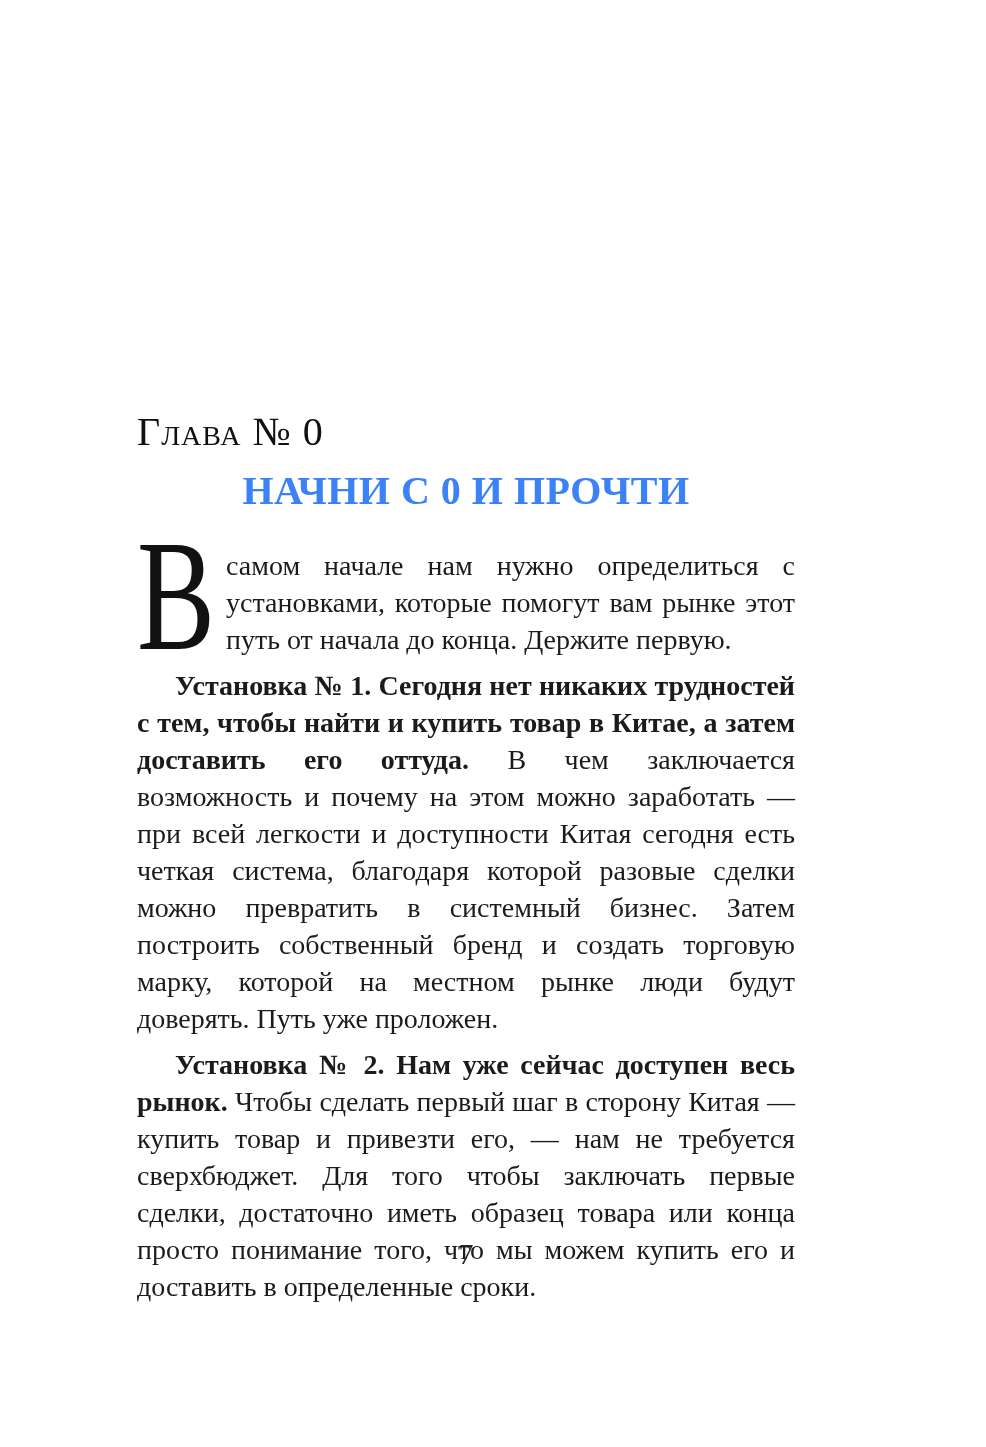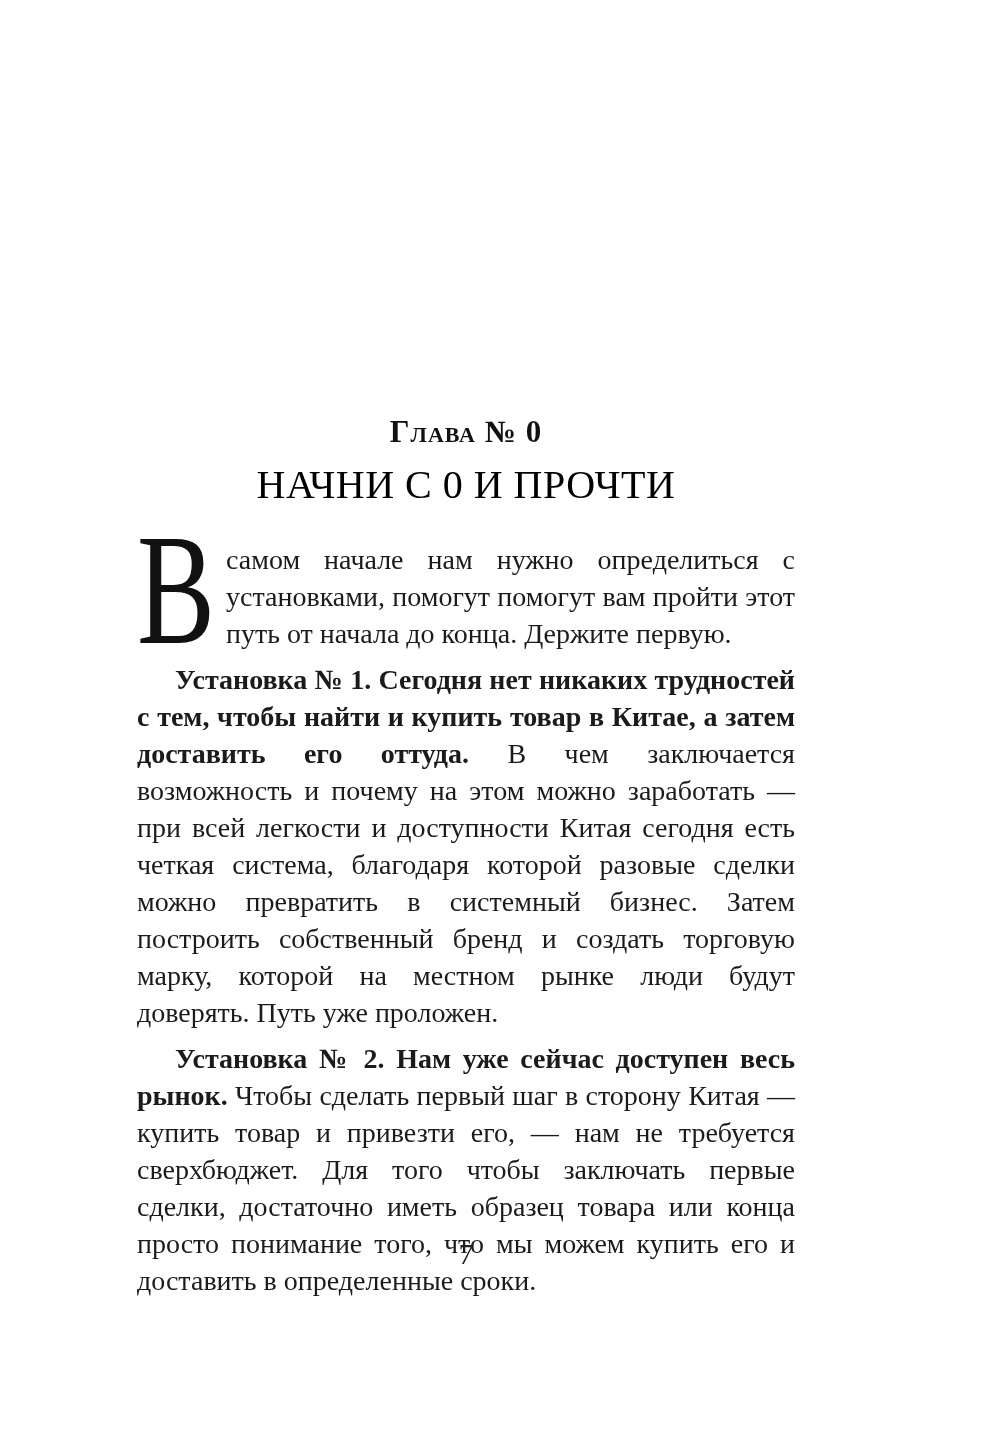--- a/index.html
+++ b/index.html
@@ -16,36 +16,36 @@
     color: #1b1b1b;
   }
   .page {
     position: absolute;
     left: 137px;
     top: 0;
     width: 658px;
     padding-top: 410px;
   }
   .chapter-label {
-    text-align: center;
-    font-size: 31px;
+    text-align: left;
+    font-size: 40px;
     line-height: 44px;
-    font-weight: bold;
+    font-weight: normal;
     font-variant: small-caps;
     letter-spacing: 1px;
     color: #111111;
   }
   .chapter-title {
-    margin-top: 2px;
+    margin-top: 8px;
     text-align: center;
     font-size: 40px;
     line-height: 57px;
-    font-weight: normal;
+    font-weight: bold;
     letter-spacing: 0.5px;
-    color: #000000;
+    color: #3b82f6;
   }
   .body-copy {
     margin-top: 28px;
   }
   .para {
     font-size: 28px;
     line-height: 37px;
     text-align: justify;
     margin: 0;
     color: #1b1b1b;
@@ -97,21 +97,21 @@
 
   <div class="chapter-title">
     <div>НАЧНИ С 0 И ПРОЧТИ</div>
   </div>
 
   <div class="body-copy">
 
     <p class="para">
       <span class="dropcap-box">
           <span class="dropcap-letter">В</span>
-        </span><span>самом начале нам нужно определиться с установками, помогут помогут вам пройти этот путь от начала до конца. Держите первую.</span>
+        </span><span>самом начале нам нужно определиться с установками, которые помогут вам рынке этот путь от начала до конца. Держите первую.</span>
     </p>
 
     <p class="para indent">
       <span class="lead">Установка № 1. Сегодня нет никаких трудностей с тем, чтобы найти и купить товар в Китае, а затем доставить его оттуда. </span><span>В чем заключается возможность и почему на этом можно заработать — при всей легкости и доступности Китая сегодня есть четкая система, благодаря которой разовые сделки можно превратить в системный бизнес. Затем построить собственный бренд и создать торговую марку, которой на местном рынке люди будут доверять. Путь уже проложен.</span>
     </p>
 
     <p class="para indent">
       <span class="lead">Установка № 2. Нам уже сейчас доступен весь рынок. </span><span>Чтобы сделать первый шаг в сторону Китая — купить товар и привезти его, — нам не требуется сверхбюджет. Для того чтобы заключать первые сделки, достаточно иметь образец товара или конца просто понимание того, что мы можем купить его и доставить в определенные сроки.</span>
     </p>
 

